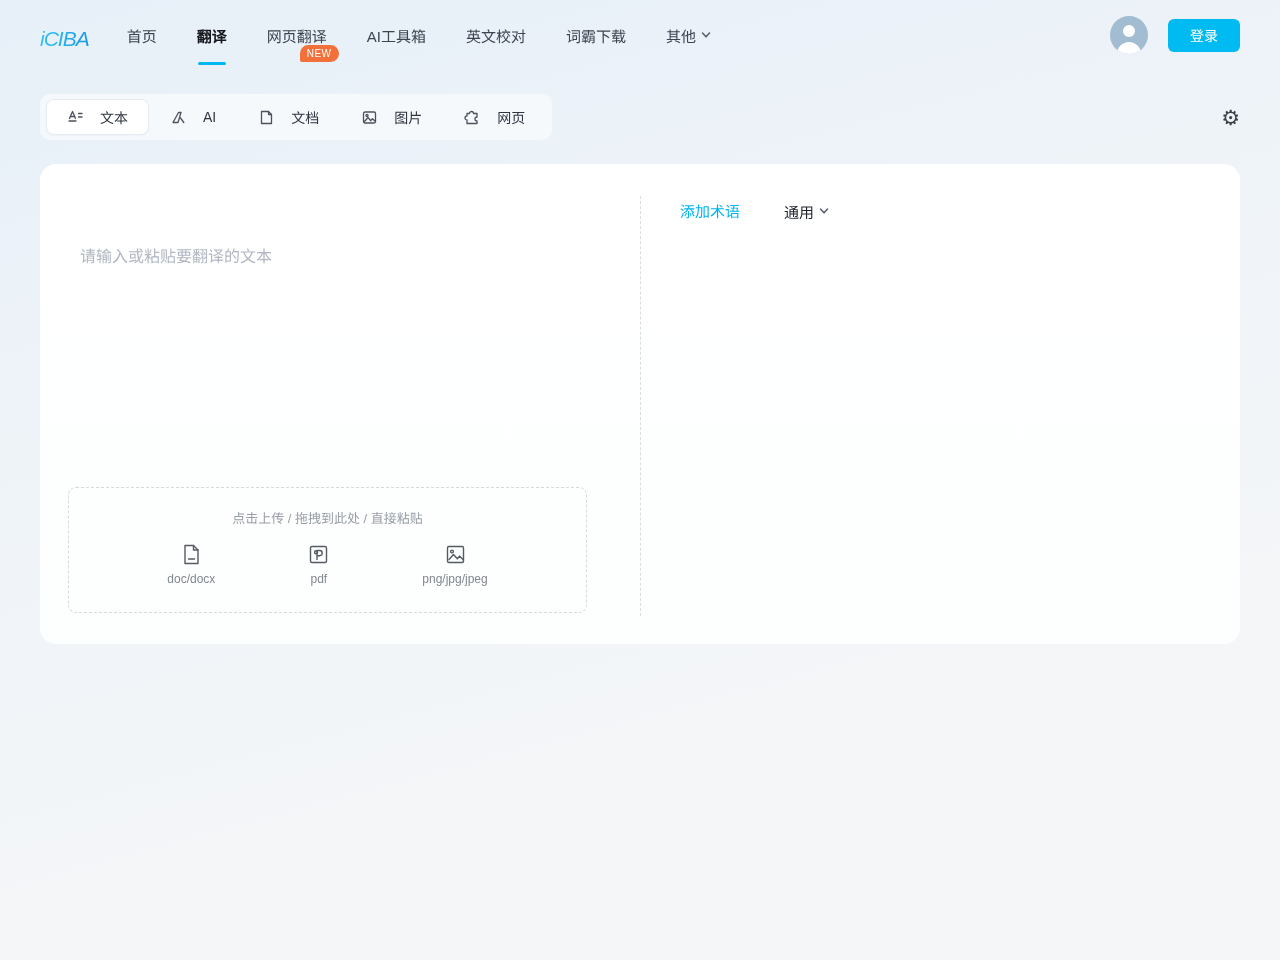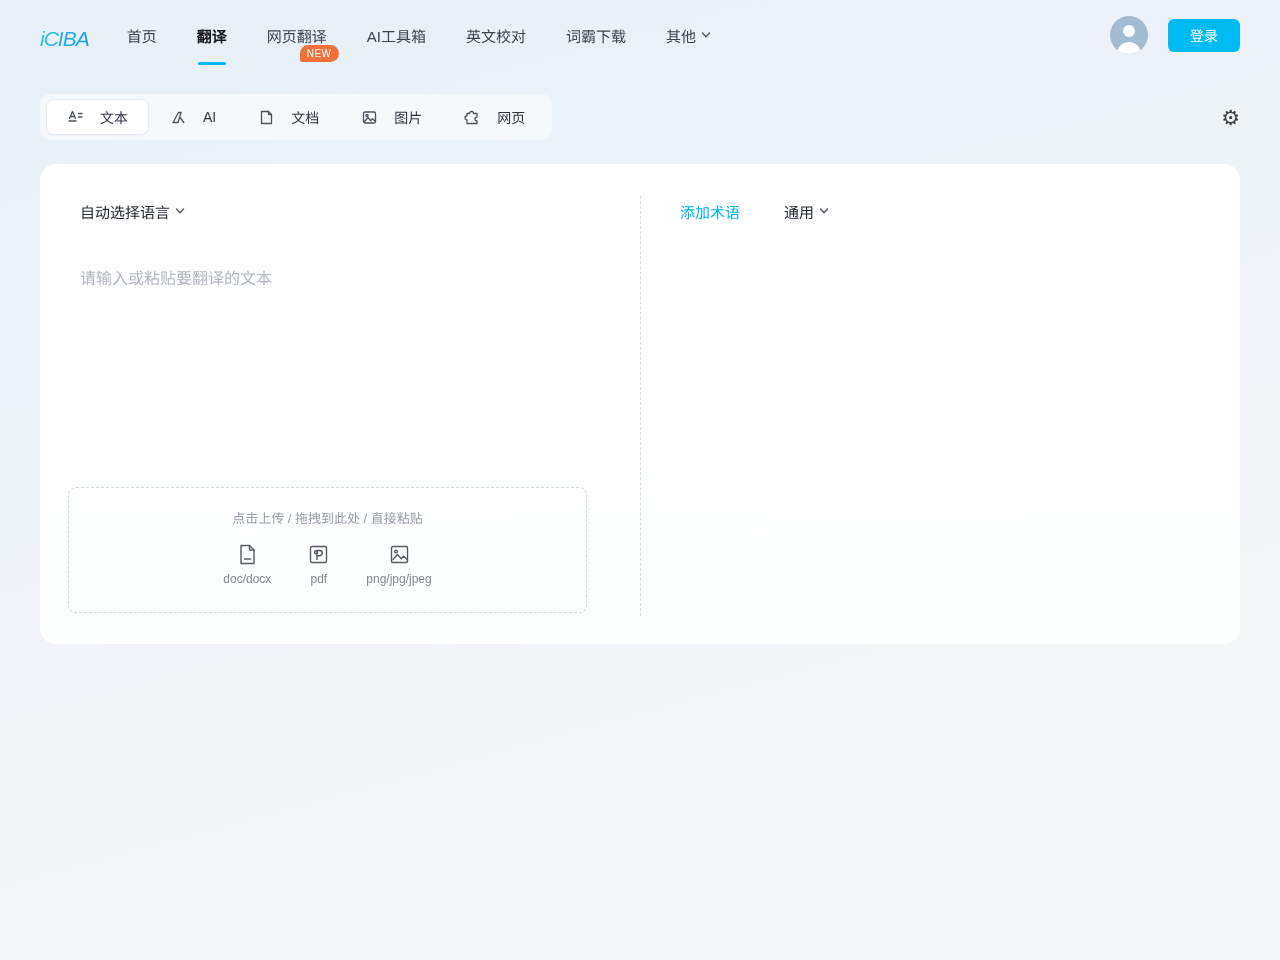--- a/index.html
+++ b/index.html
@@ -140,21 +140,21 @@
     flex: 1;
     padding: 36px 40px 30px;
   }
 
   .selector-row { display: flex; align-items: center; gap: 44px; height: 22px; }
   .selector {
     display: flex; align-items: center; gap: 5px;
     font-size: 15px; color: #1f242c;
     cursor: pointer;
   }
-  .link-accent { font-size: 15px; color: #00b4ef; cursor: pointer; }
+  .link-accent { font-size: 15px; color: #00b4ef; cursor: pointer; font-family: Liberation Mono, monospace; }
 
   .source-input {
     display: block;
     width: 100%;
     height: 250px;
     margin-top: 43px;
     border: none;
     outline: none;
     resize: none;
     background: transparent;
@@ -182,21 +182,21 @@
     text-align: center;
     padding-top: 20px;
     cursor: pointer;
   }
   .upload-hint { font-size: 13px; color: #989ea7; }
   .upload-types {
     margin-top: 16px;
     display: flex;
     justify-content: center;
     align-items: flex-start;
-    gap: 36px;
+    gap: 92px;
   }
   .upload-type { display: flex; flex-direction: column; align-items: center; gap: 6px; cursor: pointer; }
   .upload-type .ft-label { font-size: 12px; color: #82888f; }
 
   .icon-stroke { stroke: #4b525c; fill: none; stroke-width: 1.3; stroke-linecap: round; stroke-linejoin: round; }
   .icon-stroke-lg { stroke: #555b63; fill: none; stroke-width: 1.4; stroke-linecap: round; stroke-linejoin: round; }
   .chev { stroke: #5c636d; fill: none; stroke-width: 1.6; stroke-linecap: round; stroke-linejoin: round; }
 </style>
 </head>
 <body>
@@ -283,28 +283,20 @@
       </svg>
       <span>网页</span>
     </div>
   </div>
   <span class="settings">⚙</span>
 </div>
 
 <div class="card">
 
   <div class="panel-left">
-    <div class="selector-row">
-      <div class="selector">
-        <span>自动选择语言</span>
-        <svg width="10" height="10" viewBox="0 0 10 10">
-            <polyline class="chev" points="1.5,3 5,6.8 8.5,3"></polyline>
-          </svg>
-      </div>
-    </div>
 
     <textarea class="source-input" placeholder="请输入或粘贴要翻译的文本" style=""></textarea>
 
     <div class="upload-box">
       <div class="upload-hint">点击上传 / 拖拽到此处 / 直接粘贴</div>
       <div class="upload-types">
         <div class="upload-type">
           <svg width="23" height="23" viewBox="0 0 23 23">
             <path class="icon-stroke-lg" d="M5 2.5 h8.5 l4.5 4.5 v13.5 h-13 z"></path>
             <path class="icon-stroke-lg" d="M13.5 2.5 v4.5 h4.5"></path>

